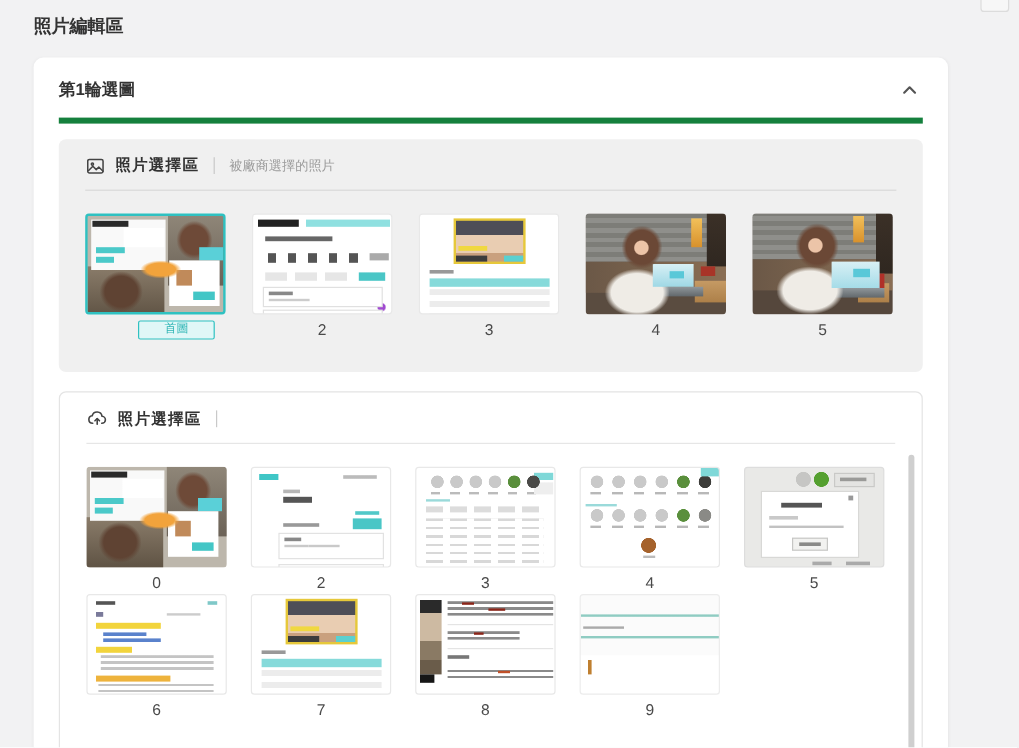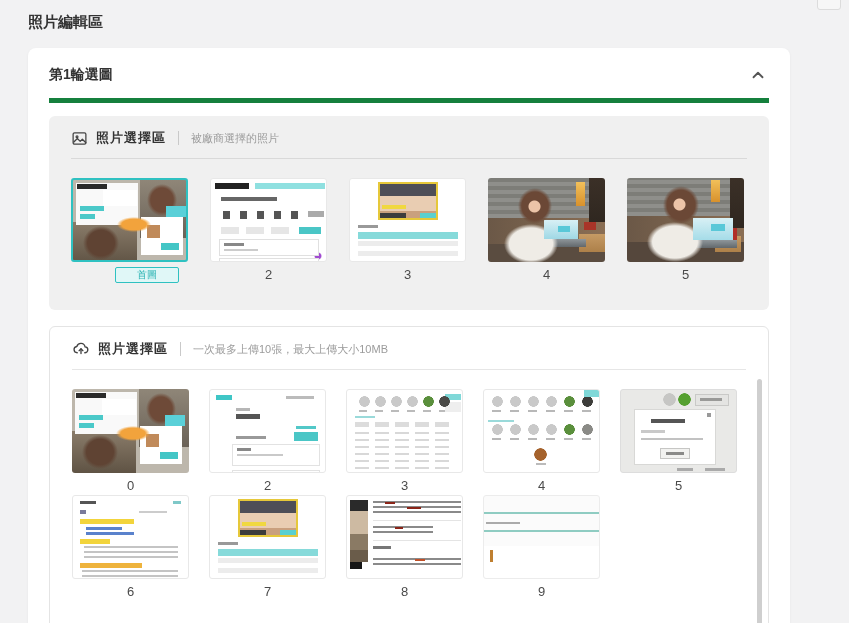--- a/index.html
+++ b/index.html
@@ -374,21 +374,20 @@
       <div class="panel-header">
         <span class="panel-icon">
           <svg width="18" height="18" viewBox="0 0 24 24" fill="none" stroke="#444" stroke-width="1.8" stroke-linecap="round" stroke-linejoin="round">
               <path d="M7 17a4.2 4.2 0 0 1-.55-8.37A5.6 5.6 0 0 1 17.4 9.2 3.8 3.8 0 0 1 17 17"></path>
               <path d="M12 18v-6"></path>
               <path d="M9.5 14.2 12 11.7l2.5 2.5"></path>
             </svg>
         </span>
         <span class="panel-title">照片選擇區</span>
         <span class="panel-sep"></span>
-        <span class="panel-sub">一次最多上傳10張，最大上傳大小10MB</span>
       </div>
 
       <div class="thumb-grid">
         <figure class="cell grid-cell" style="margin:0">
           <div class="thumb art-collage"></div>
           <div class="cell-footer">
             <span class="num">0</span>
           </div>
         </figure>
         <figure class="cell grid-cell" style="margin:0">

